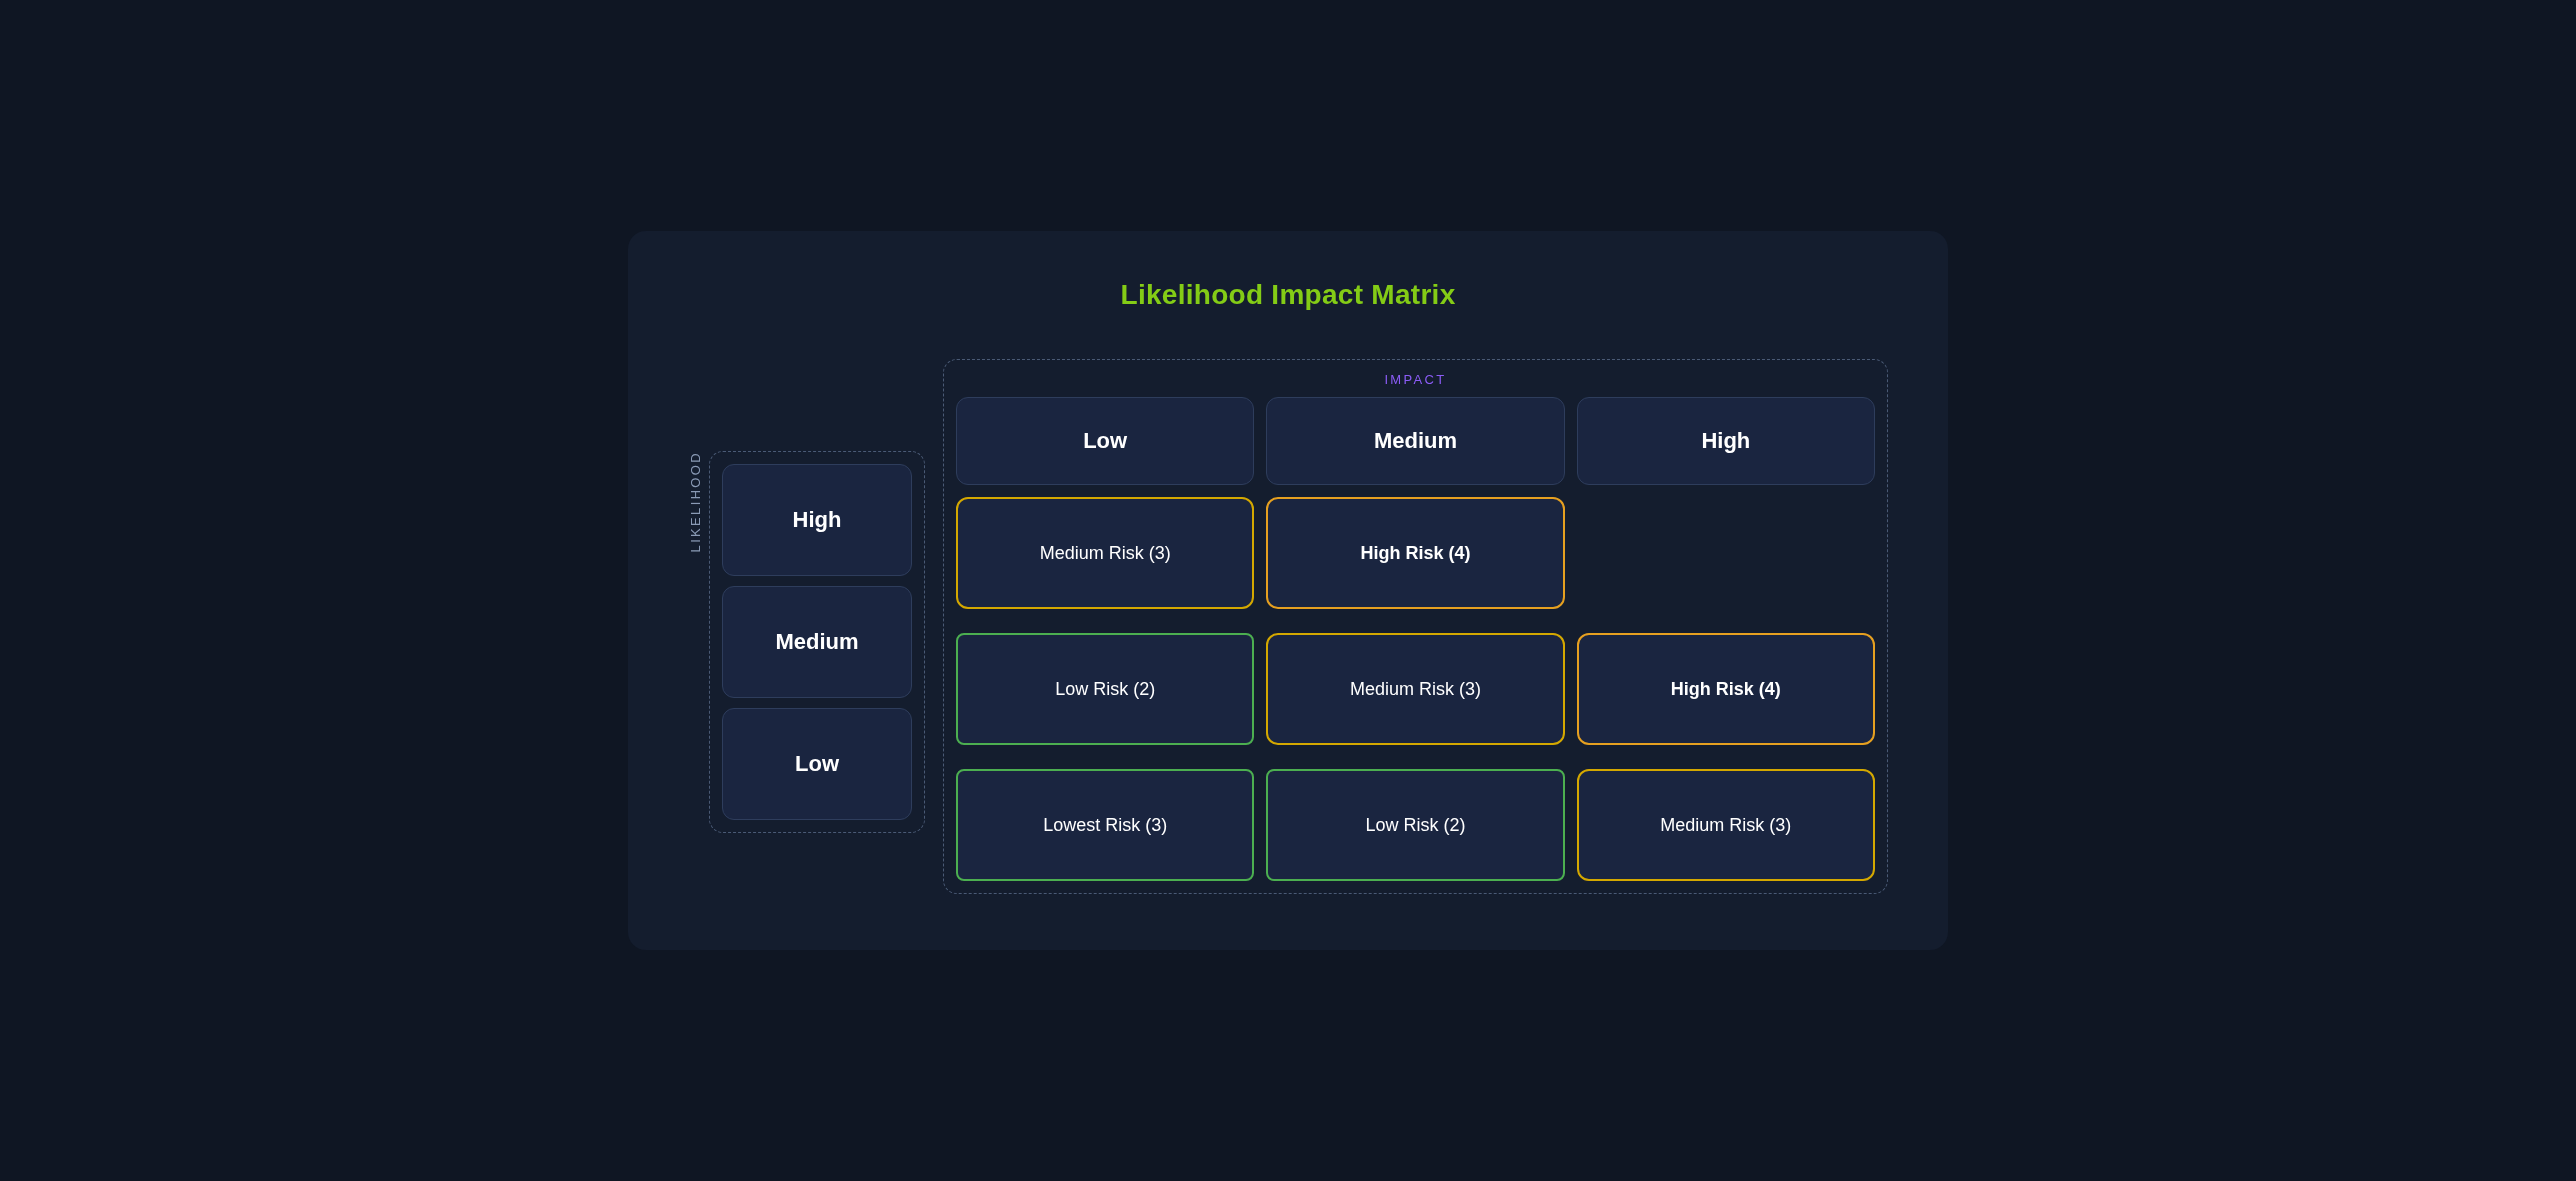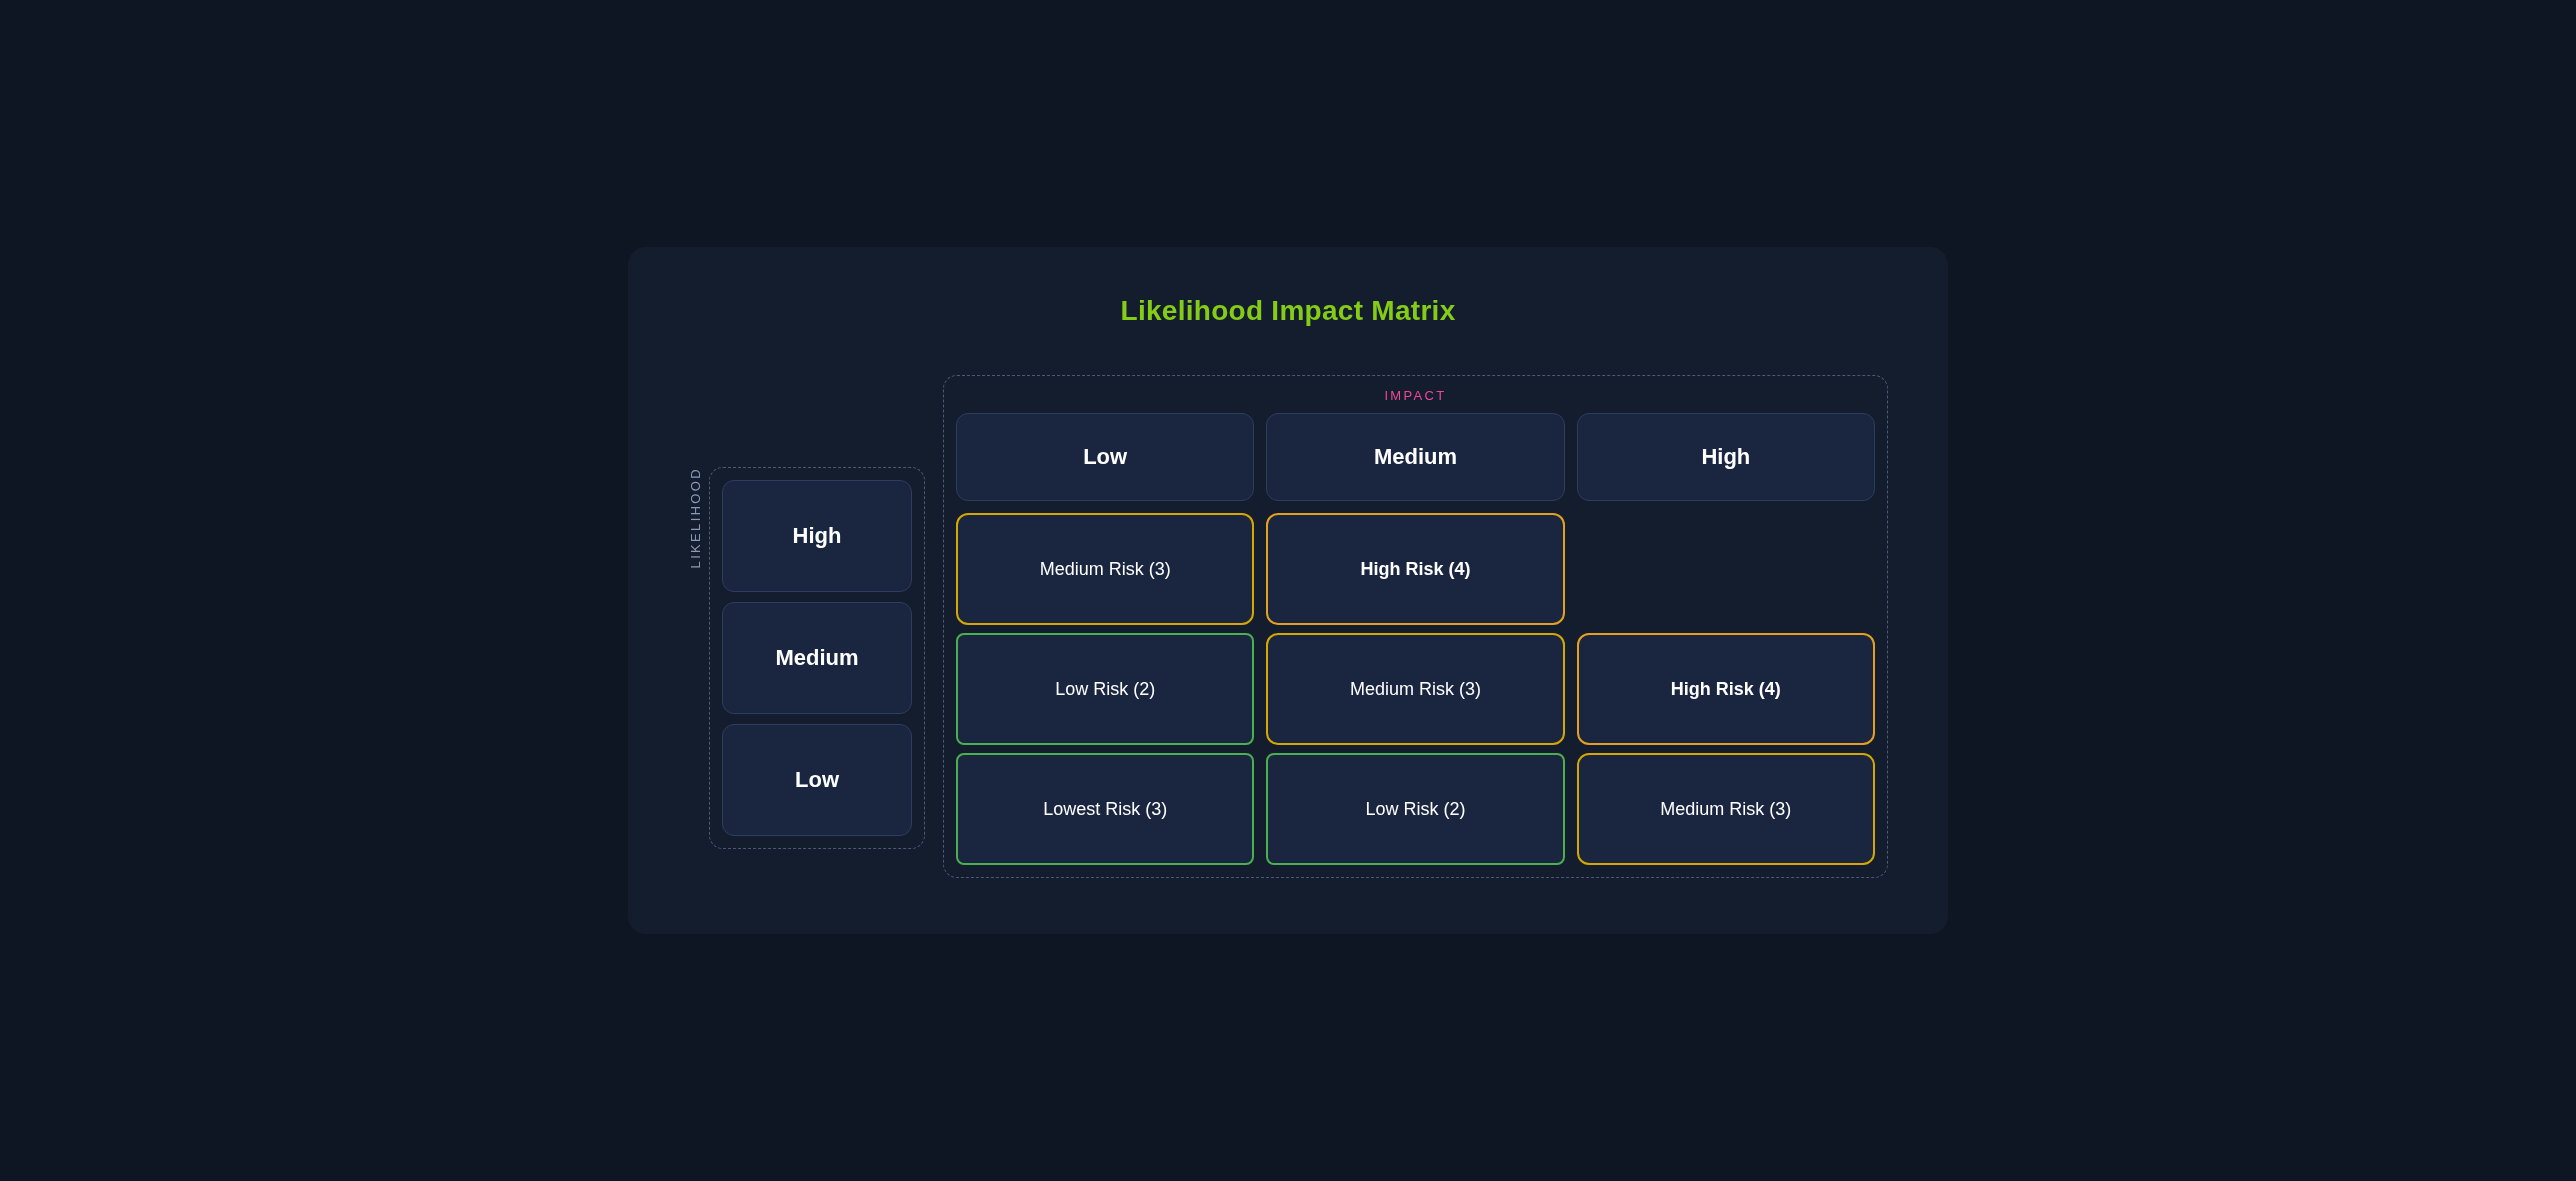--- a/index.html
+++ b/index.html
@@ -83,21 +83,21 @@
       gap: 0;
     }
 
     .impact-label-row {
       display: flex;
       justify-content: center;
       margin-bottom: 10px;
     }
 
     .impact-label {
-      color: #ec4899;
+      color: #8b5cf6;
       font-size: 13px;
       font-weight: 500;
       letter-spacing: 0.18em;
       text-transform: uppercase;
       text-align: right;
     }
 
     .col-headers-row {
       display: grid;
       grid-template-columns: 1fr 1fr 1fr;
@@ -114,21 +114,21 @@
       justify-content: center;
       height: 88px;
       color: #ffffff;
       font-size: 22px;
       font-weight: 700;
     }
 
     .data-rows {
       display: flex;
       flex-direction: column;
-      gap: 8px;
+      gap: 24px;
     }
 
     .data-row {
       display: grid;
       grid-template-columns: 1fr 1fr 1fr;
       gap: 12px;
     }
 
     .data-cell {
       border-radius: 12px;

